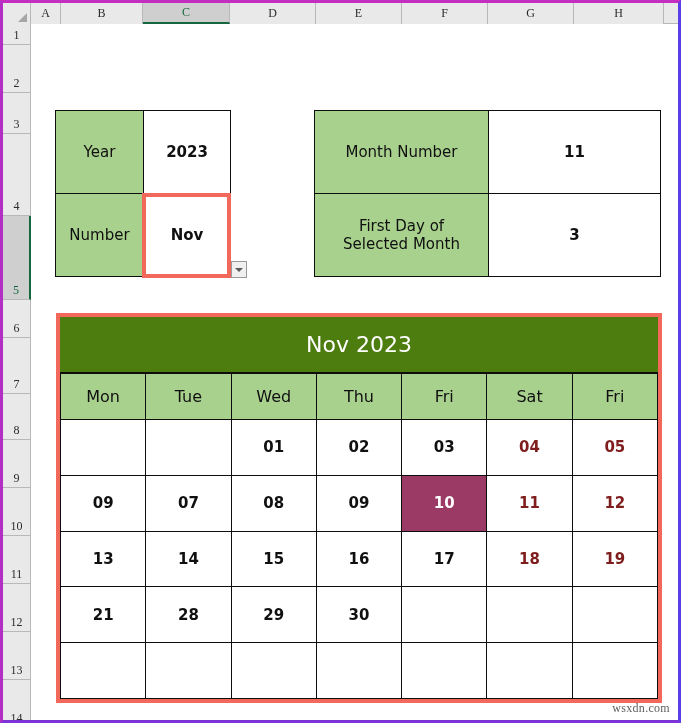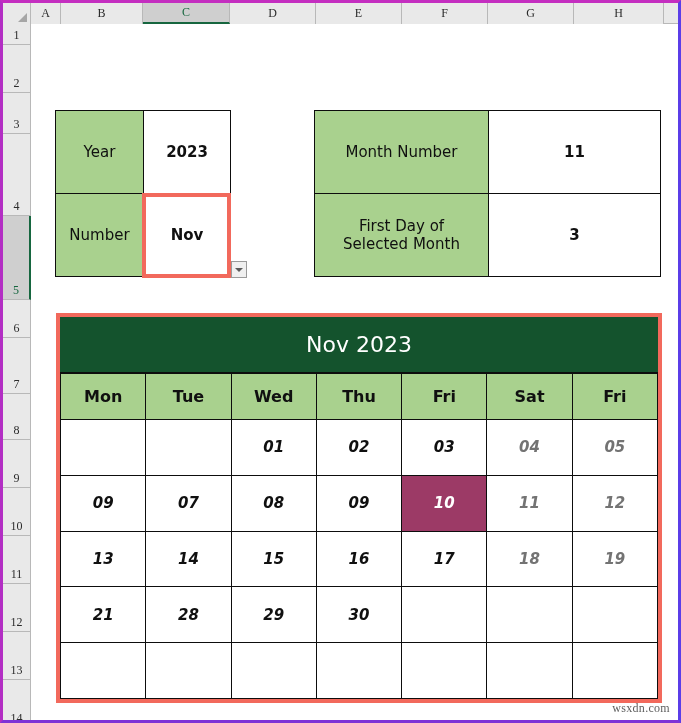--- a/index.html
+++ b/index.html
@@ -193,21 +193,21 @@
   .cal-inner {
     width: 100%;
     height: 100%;
     box-sizing: border-box;
     display: flex;
     flex-direction: column;
     background: #ffffff;
   }
   .cal-title {
     height: 56px;
-    background: #14532d;
+    background: #4d7c0f;
     color: #ffffff;
     display: flex;
     align-items: center;
     justify-content: center;
     font-size: 22px;
     font-family: "DejaVu Sans", sans-serif;
     border-bottom: 1px solid #0d0d0d;
     box-sizing: border-box;
     flex: 0 0 auto;
   }
@@ -221,32 +221,31 @@
     border: 1px solid #0d0d0d;
     box-sizing: border-box;
     text-align: center;
     vertical-align: middle;
     font-family: "DejaVu Sans", sans-serif;
   }
   table.cal th {
     background: #a9d18e;
     height: 46px;
     font-size: 16px;
-    font-weight: bold;
+    font-weight: normal;
     color: #101010;
   }
   table.cal td {
     background: #ffffff;
     height: 32px;
     font-size: 15px;
     font-weight: bold;
     color: #101010;
-    font-style: italic;
-  }
-  table.cal td.weekend { color: #737373; }
+  }
+  table.cal td.weekend { color: #7f1d1d; }
   table.cal td.hl {
     background: #9c3a66;
     color: #ffffff;
   }
 
   .watermark {
     position: absolute;
     right: 8px;
     bottom: 4px;
     font-size: 12px;

